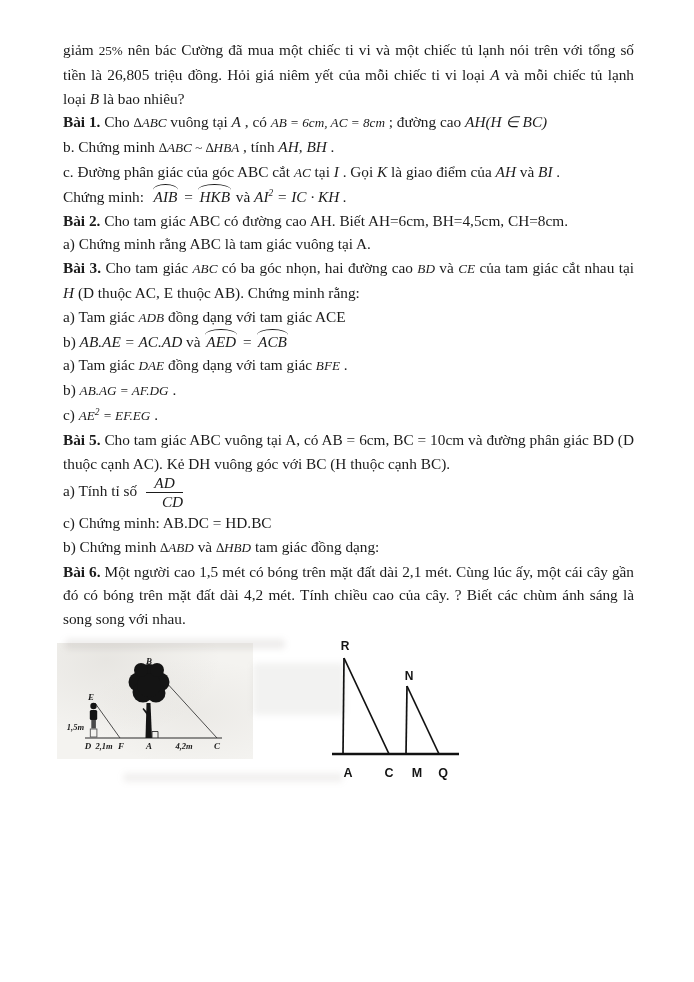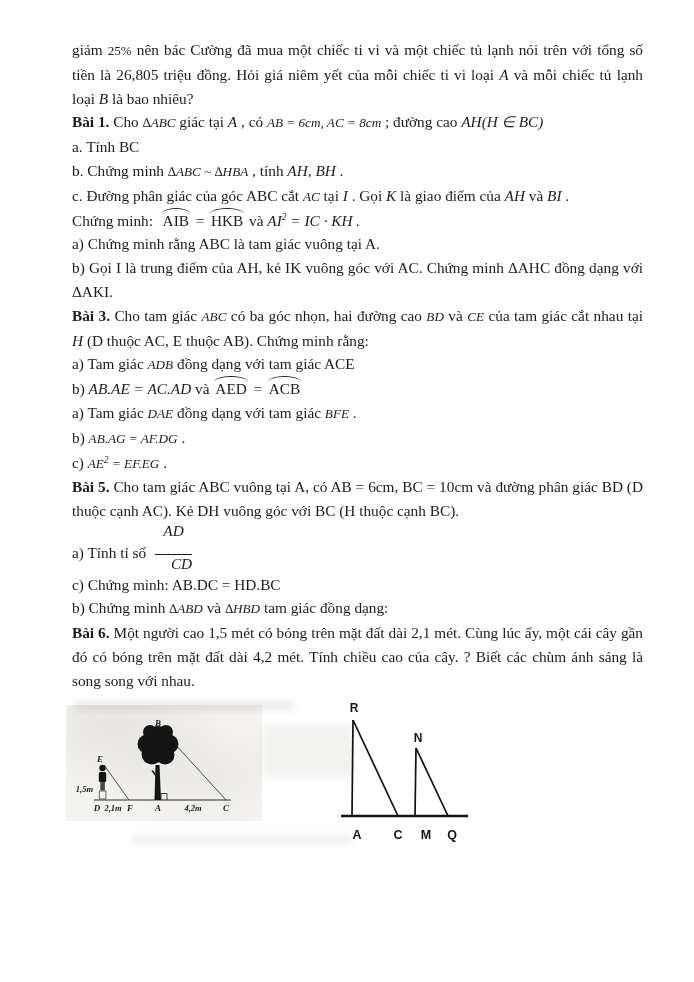--- a/index.html
+++ b/index.html
@@ -1,38 +1,38 @@
 <!DOCTYPE html>
 <html><head>
 <meta charset="utf-8">
 <style>
   html,body{margin:0;padding:0;}
   body{
     width:694px;height:982px;background:#ffffff;position:relative;overflow:hidden;
     font-family:"Liberation Serif", serif;color:#1b1b1b;
   }
   .doc{
-    position:absolute;left:72px;top:38px;width:571px;
+    position:absolute;left:63px;top:38px;width:571px;
     font-size:15.3px;line-height:23.8px;
   }
   .para{margin:0;text-align:justify;}
   .b{font-weight:bold;}
   .i{font-style:italic;}
   .sm{font-size:13.2px;}
   sup{font-size:9.5px;line-height:0;vertical-align:super;}
-  .hat{position:relative;display:inline-block;padding:0 2px;}
+  .hat{font-style:italic;position:relative;display:inline-block;padding:0 2px;}
   .hat::before{
     content:"";position:absolute;left:1px;right:1px;top:-1px;height:5px;
     border-top:1.2px solid #1b1b1b;border-radius:50% 50% 0 0/100% 100% 0 0;
   }
   .frac{
     display:inline-block;vertical-align:-11px;text-align:center;
     font-style:italic;line-height:1.1;margin-left:5px;
   }
-  .fnum{display:block;border-bottom:1.1px solid #1b1b1b;padding:0 4px 14px;}
+  .fnum{display:block;border-bottom:1.1px solid #1b1b1b;padding:0 4px 0;}
   .fden{display:block;padding-top:1px;margin-left:16px;}
   .figures{position:relative;height:160px;margin-top:4px;}
   .figbg{
     position:absolute;left:-6px;top:8px;width:196px;height:116px;
     background:
       radial-gradient(ellipse at 25% 15%, rgba(120,112,100,0.10), transparent 55%),
       radial-gradient(ellipse at 70% 60%, rgba(120,112,100,0.07), transparent 55%),
       #f4f3f0;
   }
   .smudge{position:absolute;background:rgba(115,108,96,0.12);filter:blur(3px);border-radius:4px;}
@@ -43,27 +43,26 @@
   .fig2{position:absolute;left:268px;top:-2px;}
   .flabel{font-family:"Liberation Serif",serif;font-style:italic;font-weight:bold;fill:#1b1b1b;}
   .flabel2{font-family:"Liberation Sans",sans-serif;font-weight:600;fill:#141414;}
 </style>
 </head>
 <body>
 
 <div class="doc">
   <div id="doc-body">
       <p class="para"><span>giảm </span><span class="sm">25%</span><span> nên bác Cường đã mua một chiếc ti vi và một chiếc tủ lạnh nói trên với tổng số tiền là 26,805 triệu đồng. Hỏi giá niêm yết của mỗi chiếc ti vi loại </span><span class="i">A</span><span> và mỗi chiếc tủ lạnh loại </span><span class="i">B</span><span> là bao nhiêu?</span></p>
-      <p class="para"><span class="b">Bài 1.</span><span> Cho </span><span class="i sm">∆ABC</span><span> giác tại </span><span class="i">A</span><span> , có </span><span class="i sm">AB = 6cm, AC = 8cm</span><span> ; đường cao </span><span class="i">AH(H ∈ BC)</span></p>
-      <p class="para"><span>a. Tính BC</span></p>
+      <p class="para"><span class="b">Bài 1.</span><span> Cho </span><span class="i sm">∆ABC</span><span> vuông tại </span><span class="i">A</span><span> , có </span><span class="i sm">AB = 6cm, AC = 8cm</span><span> ; đường cao </span><span class="i">AH(H ∈ BC)</span></p>
       <p class="para"><span>b. Chứng minh </span><span class="i sm">∆ABC ~ ∆HBA</span><span> , tính </span><span class="i">AH, BH</span><span> .</span></p>
       <p class="para"><span>c. Đường phân giác của  góc ABC cắt </span><span class="i sm">AC</span><span> tại </span><span class="i">I</span><span> . Gọi </span><span class="i">K</span><span> là giao điểm của </span><span class="i">AH</span><span> và </span><span class="i">BI</span><span> .</span></p>
       <p class="para"><span>Chứng minh: &nbsp;</span><span class="hat">AIB</span><span class="i"> = </span><span class="hat">HKB</span><span> và </span><span class="i">AI<sup>2</sup></span><span class="i"> = IC · KH .</span></p>
+      <p class="para"><span class="b">Bài 2.</span><span> Cho tam giác ABC có đường cao AH. Biết AH=6cm, BH=4,5cm, CH=8cm.</span></p>
       <p class="para"><span>a) Chứng minh rằng ABC là tam giác vuông tại A.</span></p>
-      <p class="para"><span>b) Gọi I là trung điểm của AH, kẻ IK vuông góc với AC. Chứng minh ΔAHC đồng dạng với ΔAKI.</span></p>
       <p class="para"><span class="b">Bài 3.</span><span> Cho tam giác </span><span class="i sm">ABC</span><span> có ba góc nhọn, hai đường cao </span><span class="i sm">BD</span><span> và </span><span class="i sm">CE</span><span> của tam giác cắt nhau tại </span><span class="i">H</span><span> (D thuộc AC, E thuộc AB). Chứng minh rằng:</span></p>
       <p class="para"><span>a) Tam giác </span><span class="i sm">ADB</span><span> đồng dạng với tam giác ACE</span></p>
       <p class="para"><span>b) </span><span class="i">AB.AE = AC.AD</span><span> và </span><span class="hat">AED</span><span class="i"> = </span><span class="hat">ACB</span></p>
       <p class="para"><span>a) Tam giác </span><span class="i sm">DAE</span><span> đồng dạng với tam giác </span><span class="i sm">BFE</span><span> .</span></p>
       <p class="para"><span>b) </span><span class="i sm">AB.AG = AF.DG</span><span> .</span></p>
       <p class="para"><span>c) </span><span class="i sm">AE<sup>2</sup></span><span class="i sm"> = EF.EG</span><span> .</span></p>
       <p class="para"><span class="b">Bài 5.</span><span> Cho tam giác ABC vuông tại A, có AB = 6cm, BC = 10cm và đường phân giác BD (D thuộc cạnh AC). Kẻ DH vuông góc với BC (H thuộc cạnh BC).</span></p>
       <p class="para"><span>a) Tính tỉ số </span><span class="frac"><span class="fnum">AD</span><span class="fden">CD</span></span></p>
       <p class="para"><span>c) Chứng minh: AB.DC = HD.BC</span></p>
       <p class="para"><span>b) Chứng minh </span><span class="i sm">∆ABD</span><span> và </span><span class="i sm">∆HBD</span><span> tam giác đồng dạng:</span></p>

